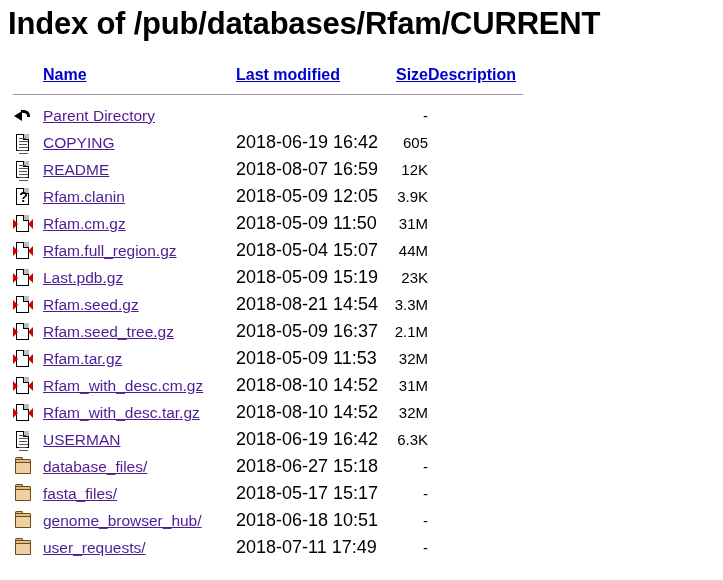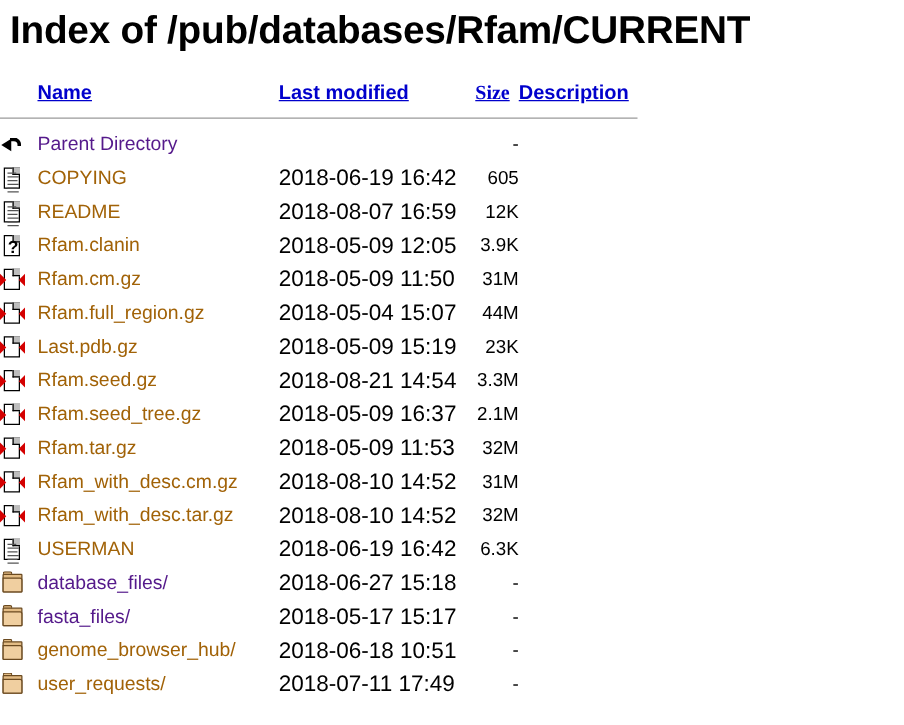--- a/index.html
+++ b/index.html
@@ -18,21 +18,21 @@
     font-size: 31px;
     font-weight: bold;
     letter-spacing: -0.2px;
     margin: 4px 0 0 8px;
     line-height: 40px;
     white-space: nowrap;
   }
 
   table.index-table {
     border-collapse: collapse;
-    margin-left: 0;
+    margin-left: 13px;
     margin-top: 16px;
     font-size: 15.5px;
   }
   table.index-table td, table.index-table th {
     padding: 0;
     vertical-align: middle;
     white-space: nowrap;
   }
 
   
@@ -50,45 +50,46 @@
   }
   .hdr-link {
     color: #0000cc;
     text-decoration: underline;
     font-weight: bold;
     font-size: 16px;
     cursor: pointer;
   }
   th.hdr-name   { padding-left: 70px; }
   th.hdr-date   { padding-left: 4px; }
-  th.hdr-size   { text-align: center; padding-right: 2px; font-family: Liberation Serif, serif;}
+  th.hdr-size   { text-align: right; padding-right: 2px;}
   th.hdr-desc   { padding-left: 6px; }
 
   
   .rule-row td { padding: 0; }
   .rule {
     height: 1px;
     width: 510px;
     background: #9a9a9a;
     margin: 4px 0 7px 0;
   }
 
   
   .file-row td { height: 27px; }
   .cell-icon { padding-left: 5px; }
   .cell-name { padding-left: 6px; }
   .cell-date { padding-left: 2px; font-size: 18px; }
   .cell-size { text-align: right; font-size: 15px; padding-right: 1px; }
   .cell-desc { }
 
   a.entry {
+    text-decoration: underline;
     font-size: 15.5px;
     cursor: pointer;
   }
-  a.link-blue   { color: #a16207; }
+  a.link-blue   { color: #4c1d95; }
   a.link-purple { color: #551a8b; }
 
   
   .icon {
     display: inline-block;
     width: 21px;
     height: 22px;
     position: relative;
     vertical-align: middle;
   }

